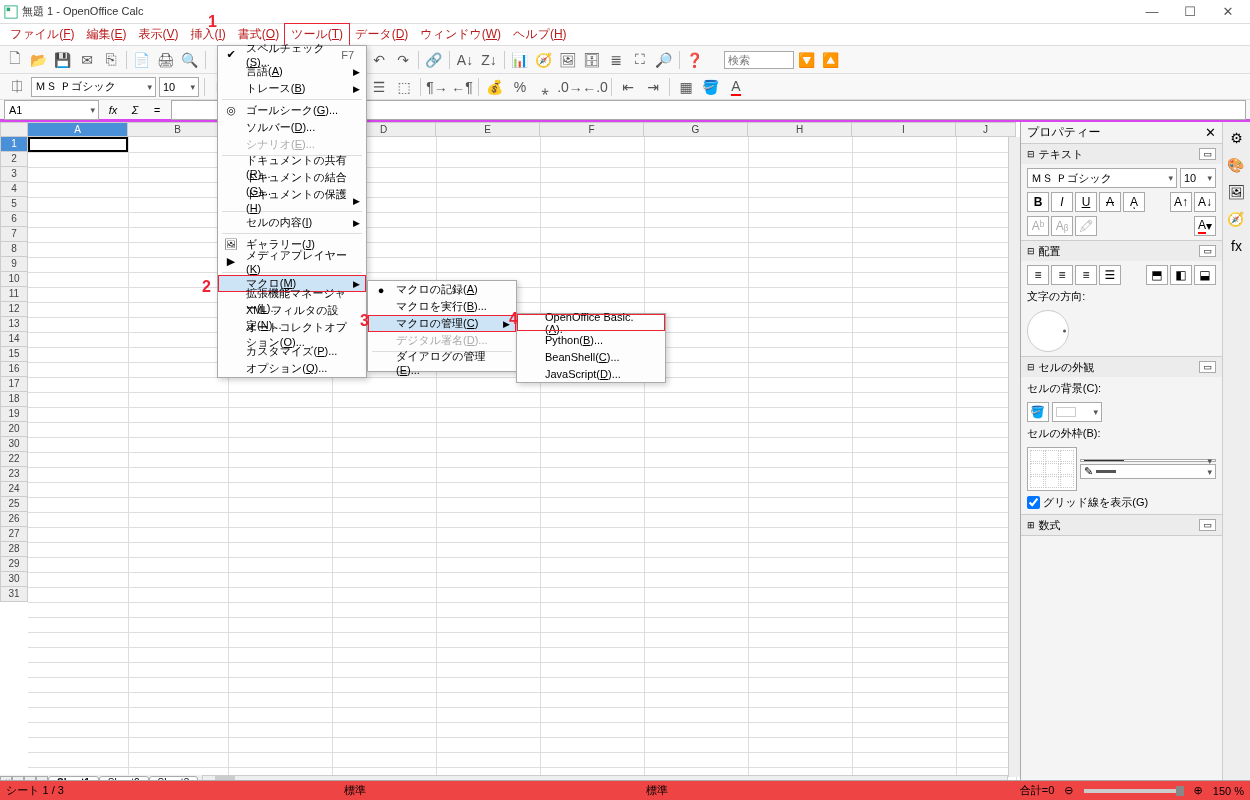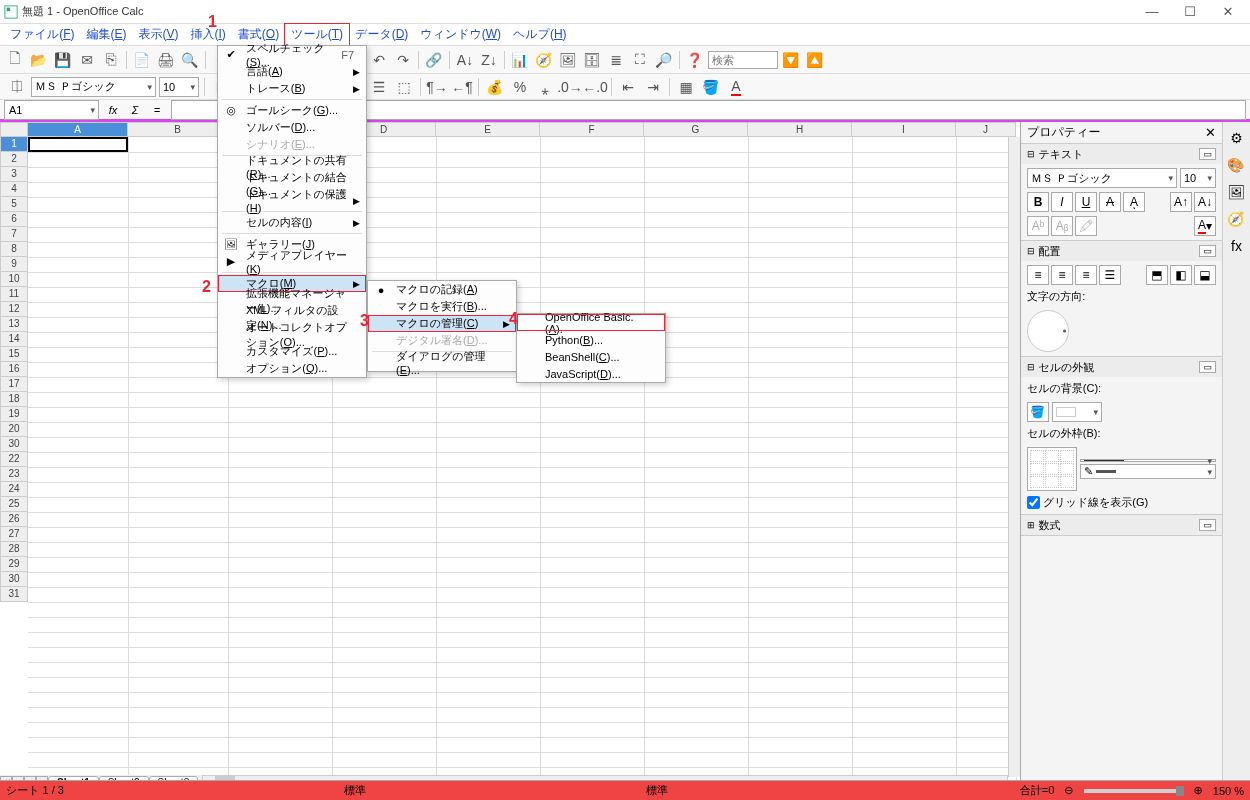--- a/index.html
+++ b/index.html
@@ -5,28 +5,28 @@
 * { margin: 0; padding: 0; box-sizing: border-box; font-family: "MS PGothic", "Meiryo", sans-serif; }
 body { background: #f0f0f0; font-size: 11px; overflow: hidden; width: 1250px; height: 800px; position: relative; }
 
 .titlebar { height: 24px; background: #fff; display: flex; align-items: center; padding: 0 4px; border-bottom: 1px solid #ddd; }
 .titlebar .icon { width: 14px; height: 14px; margin-right: 4px; }
 .titlebar-text { flex: 1; font-size: 11px; color: #333; }
 .win-controls { display: flex; gap: 2px; }
 .win-control { width: 36px; height: 20px; display: flex; align-items: center; justify-content: center; font-size: 13px; color: #555; }
 
 .menubar { height: 22px; display: flex; align-items: center; padding: 0 4px; background: #fff; border-bottom: 1px solid #ddd; }
-.menubar-item { padding: 2px 6px; font-size: 12px; color: #1d4ed8; }
+.menubar-item { padding: 2px 6px; font-size: 12px; color: #b91c1c; }
 .menubar-item u { text-decoration: underline; }
 .menubar-item.hl { outline: 1px solid #e23; }
 
 .toolbar { height: 28px; display: flex; align-items: center; padding: 2px 4px; background: #f8f8f8; border-bottom: 1px solid #ddd; gap: 2px; }
 .tb-btn { width: 22px; height: 22px; display: flex; align-items: center; justify-content: center; font-size: 14px; color: #555; border: 1px solid transparent; }
 .tb-sep { width: 1px; height: 18px; background: #ccc; margin: 0 2px; }
-.tb-search { width: 70px; height: 18px; border: 1px solid #aaa; font-size: 11px; padding: 0 3px; margin-left: 0; }
+.tb-search { width: 70px; height: 18px; border: 1px solid #aaa; font-size: 11px; padding: 0 3px; margin-left: 16px; }
 
 .fmt-toolbar { height: 26px; display: flex; align-items: center; padding: 2px 6px; background: #f8f8f8; border-bottom: 1px solid #ddd; gap: 3px; }
 .font-select { width: 125px; height: 20px; border: 1px solid #aaa; font-size: 11px; padding: 0 3px; display: flex; align-items: center; position: relative; background: #fff; }
 .font-size { width: 40px; height: 20px; border: 1px solid #aaa; font-size: 11px; padding: 0 3px; display: flex; align-items: center; background: #fff; }
 .dd-arrow::after { content: "▾"; position: absolute; right: 3px; font-size: 9px; color: #555; }
 
 .formula-bar { height: 22px; display: flex; align-items: center; background: #f8f8f8; border-bottom: 3px solid #d946ef; }
 .name-box { width: 95px; height: 20px; border: 1px solid #aaa; background: #fff; display: flex; align-items: center; padding: 0 4px; margin-left: 4px; font-size: 11px; position: relative; }
 .fx-btns { display: flex; gap: 2px; margin: 0 4px; }
 .fx-btn { width: 20px; height: 18px; font-style: italic; display: flex; align-items: center; justify-content: center; }

